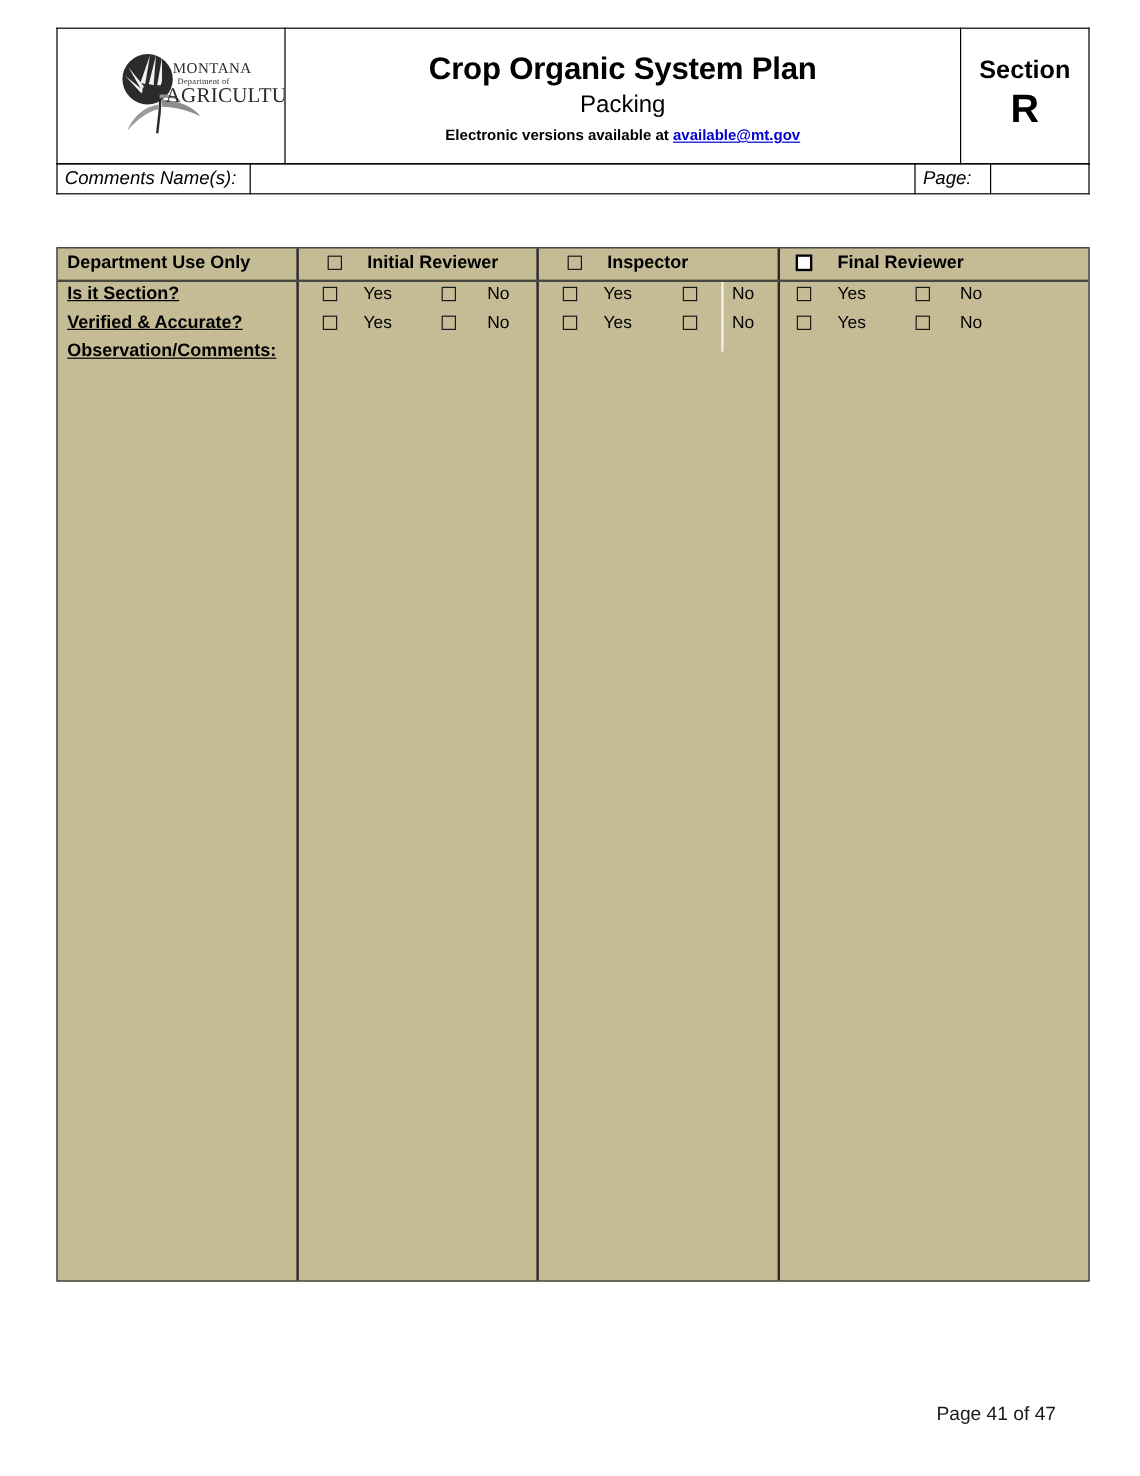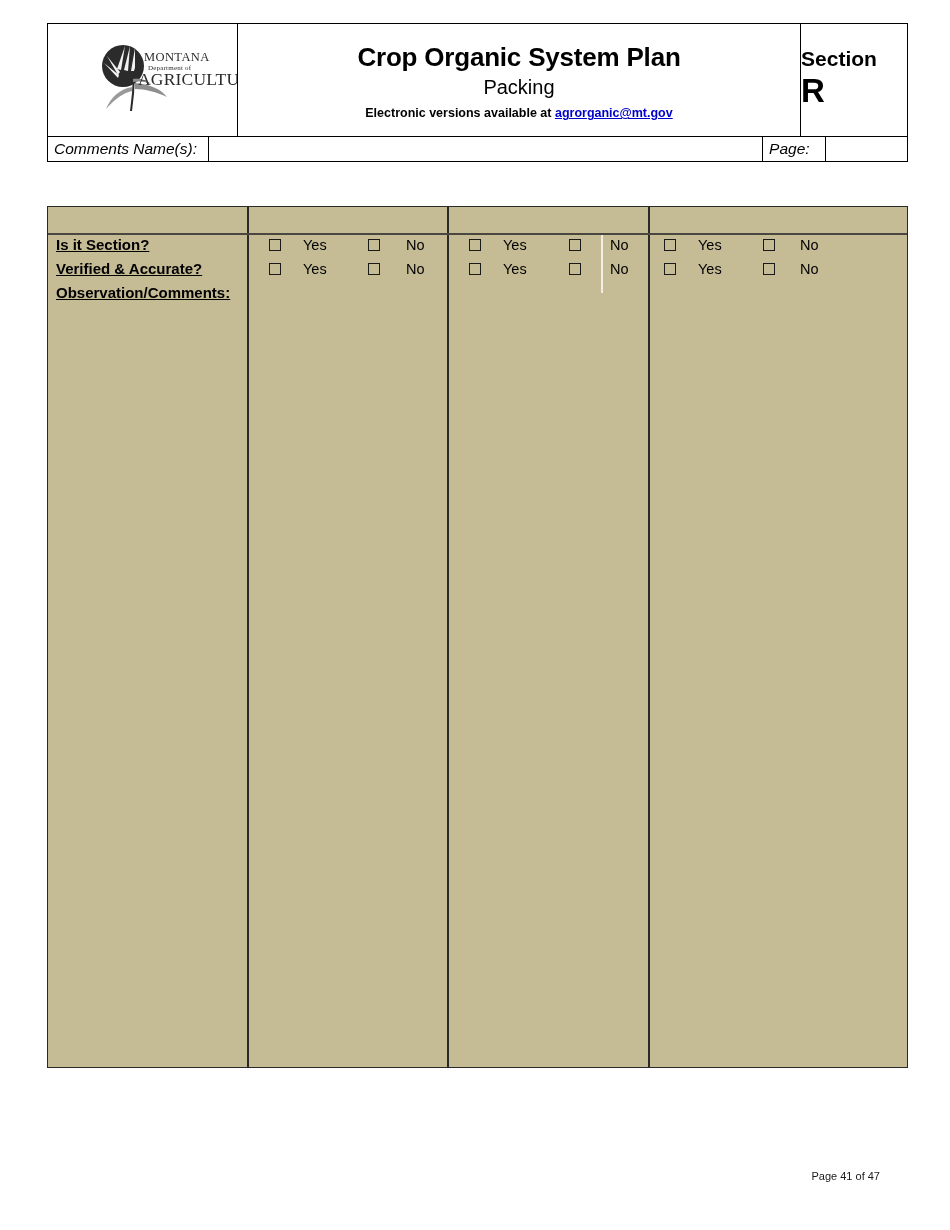--- a/index.html
+++ b/index.html
@@ -34,20 +34,21 @@
   }
   .cell-title {
     width: 564px;
     height: 113px;
     text-align: center;
     padding: 6px 4px 4px 4px;
   }
   .cell-section {
     width: 107px;
     height: 113px;
+    text-align: center;
     vertical-align: top;
     padding-top: 10px;
   }
 
   .logo-wrap {
     display: inline-block;
     position: relative;
     width: 150px; height: 78px;
   }
   .logo-svg { display:block; width:150px; height:78px; }
@@ -196,21 +197,21 @@
     font-weight: normal;
     white-space: nowrap;
   }
 
   
   .footer {
     position: absolute;
     left: 0; top: 1170px;
     width: 880px;
     text-align: right;
-    font-size: 11px;
+    font-size: 16px;
     color: #1a1a1a;
   }
 </style>
 </head>
 <body>
 
 <table class="header-table">
   <tbody>
       <tr>
     <td class="cell-logo">
@@ -235,21 +236,21 @@
 
           <text x="57" y="22" font-family="'Liberation Serif', serif" font-size="12.5" fill="#2b2b2b" letter-spacing="0.4">MONTANA</text>
           <text x="61" y="31" font-family="'Liberation Serif', serif" font-size="7" fill="#2b2b2b" letter-spacing="0.2">Department of</text>
           <text x="51" y="46" font-family="'Liberation Serif', serif" font-size="17.5" fill="#2b2b2b" letter-spacing="0.2">AGRICULTURE</text>
         </svg>
       </span>
     </td>
     <td class="cell-title">
       <div class="doc-title">Crop Organic System Plan</div>
       <div class="doc-subtitle">Packing</div>
-      <div class="doc-note"><span>Electronic versions available at </span><a class="doc-link" href="#">agrorganic@mt.gov</a></div>
+      <div class="doc-note"><span>Electronic versions available at </span><a class="doc-link" href="#">available@mt.gov</a></div>
     </td>
     <td class="cell-section">
       <div class="section-word">Section</div>
       <div class="section-letter">R</div>
     </td>
   </tr>
 </tbody>
   </table>
 
 <table class="producer-table">
@@ -265,20 +266,32 @@
 
 <div class="dept-table">
   <div class="dept-inner">
 
     <div class="vdiv v1"></div>
     <div class="vdiv v2"></div>
     <div class="vdiv v3"></div>
     <div class="wdiv w1"></div>
     <div class="hdiv"></div>
 
+    <div class="hdr-row">
+      <span class="hdr-label">Department Use Only</span>
+
+      <span class="cb" style="left:225px; top:6px;"></span>
+      <span class="grp-title g1">Initial Reviewer</span>
+
+      <span class="cb" style="left:425px; top:6px;"></span>
+      <span class="grp-title g2">Inspector</span>
+
+      <span class="cb filled" style="left:615px; top:5px;"></span>
+      <span class="grp-title g3">Final Reviewer</span>
+    </div>
 
     <span class="row-label r1">Is it Section?</span>
     <span class="row-label r2">Verified &amp; Accurate?</span>
     <span class="row-label r3">Observation/Comments:</span>
 
     <span class="cb" style="left:221px; top:32px;"></span>
     <span class="opt-text" style="left:255px; top:30px;">Yes</span>
     <span class="cb" style="left:320px; top:32px;"></span>
     <span class="opt-text" style="left:358px; top:30px;">No</span>
 

